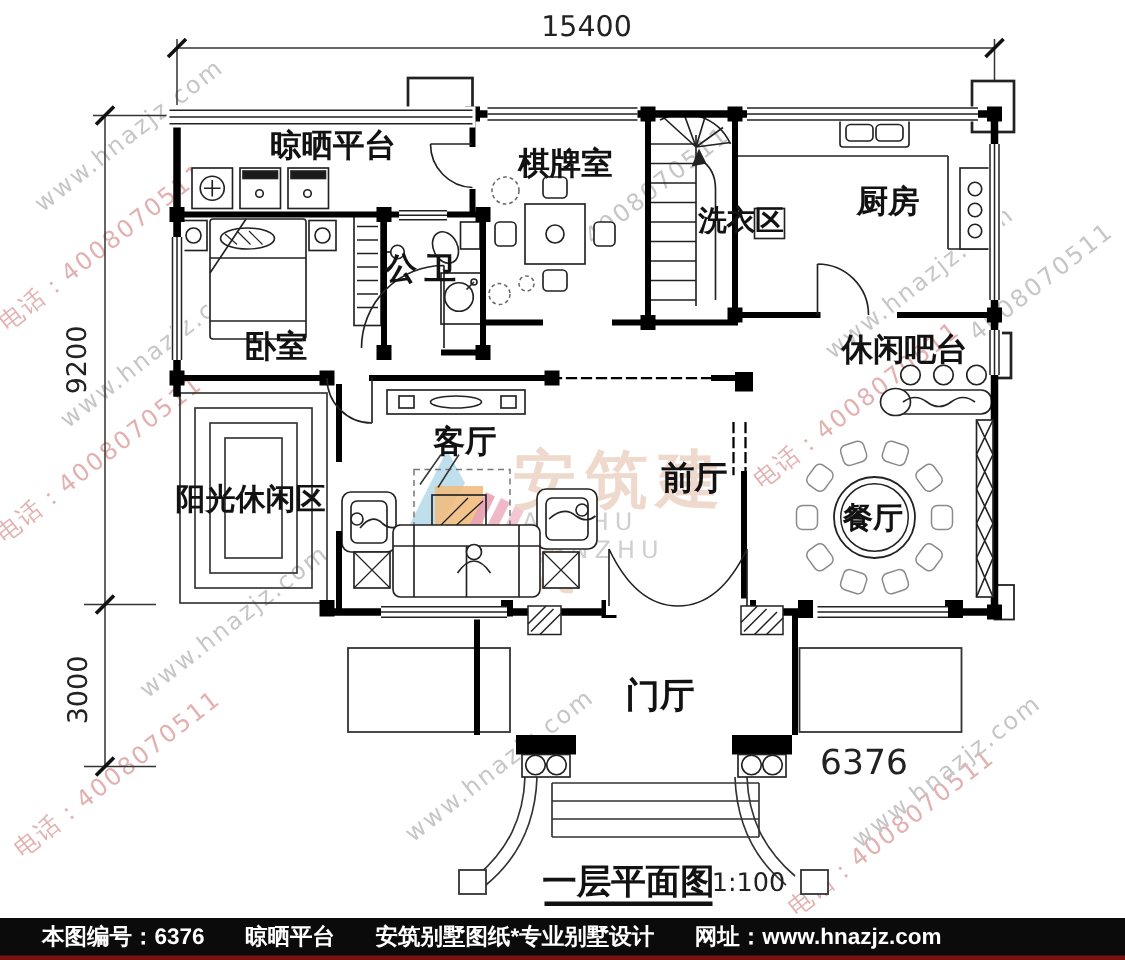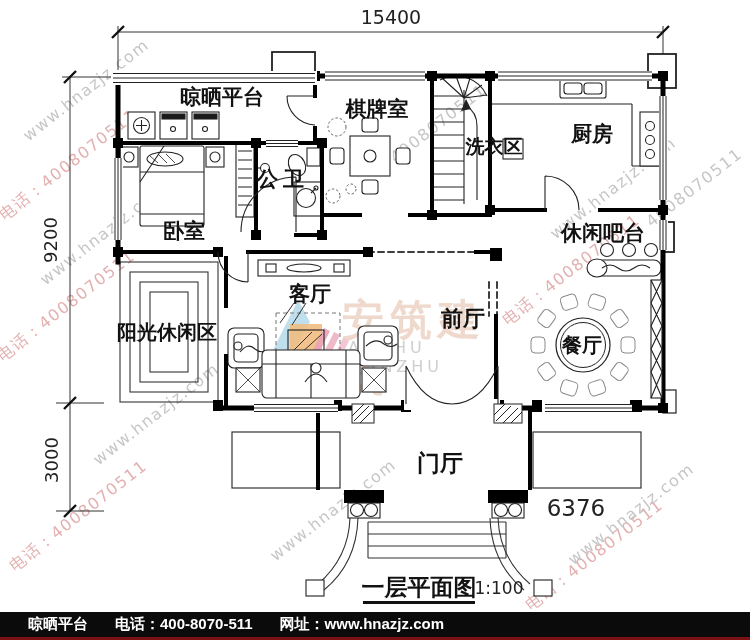--- a/index.html
+++ b/index.html
@@ -326,17 +326,18 @@
     <text class="cjk" x="582" y="352" font-size="20" text-anchor="middle">餐厅</text>
     <text class="cjk" x="440" y="471" font-size="23" text-anchor="middle">门厅</text>
     <text class="num" x="576" y="516" font-size="23" text-anchor="middle">6376</text>
 
     <text class="cjk" x="419" y="595" font-size="23" text-anchor="middle">一层平面图</text>
     <rect x="363" y="601" width="112" height="3" fill="#111"></rect>
     <text class="num" x="499" y="594" font-size="17" text-anchor="middle">1:100</text>
   </svg>
 
   <div class="footer-bar">
+    <span>本图编号：6376</span>
     <span>晾晒平台</span>
-    <span>电话：400-8070-511</span>
+    <span>安筑别墅图纸*专业别墅设计</span>
     <span>网址：www.hnazjz.com</span>
   </div>
 </div>
 
 </body></html>

